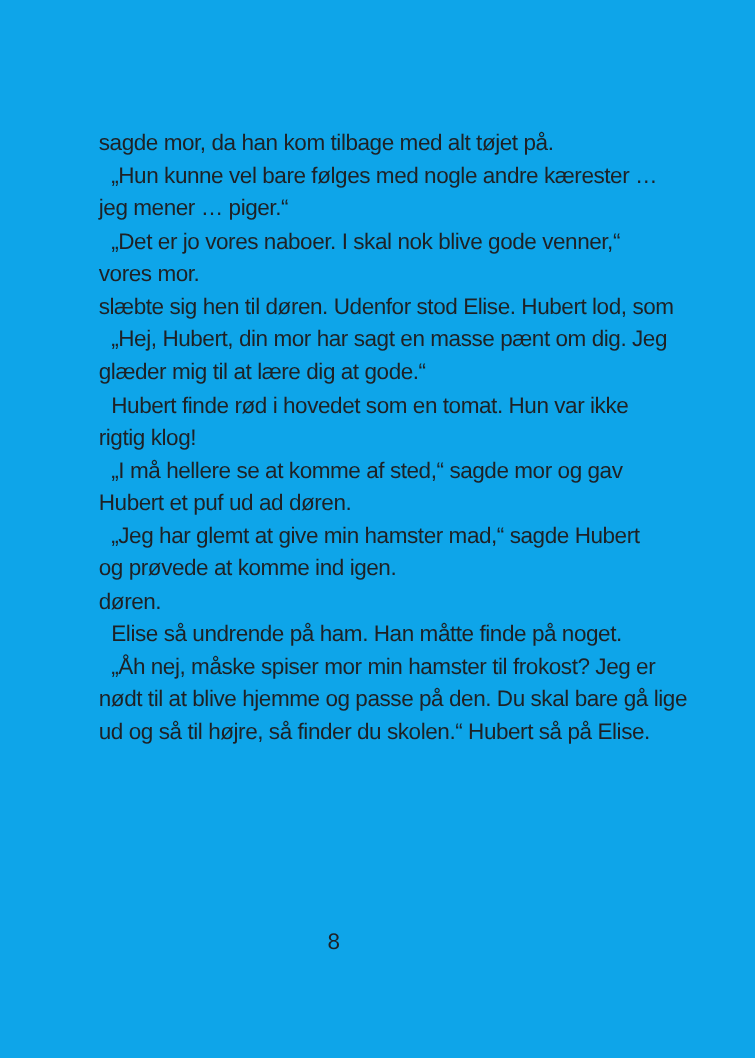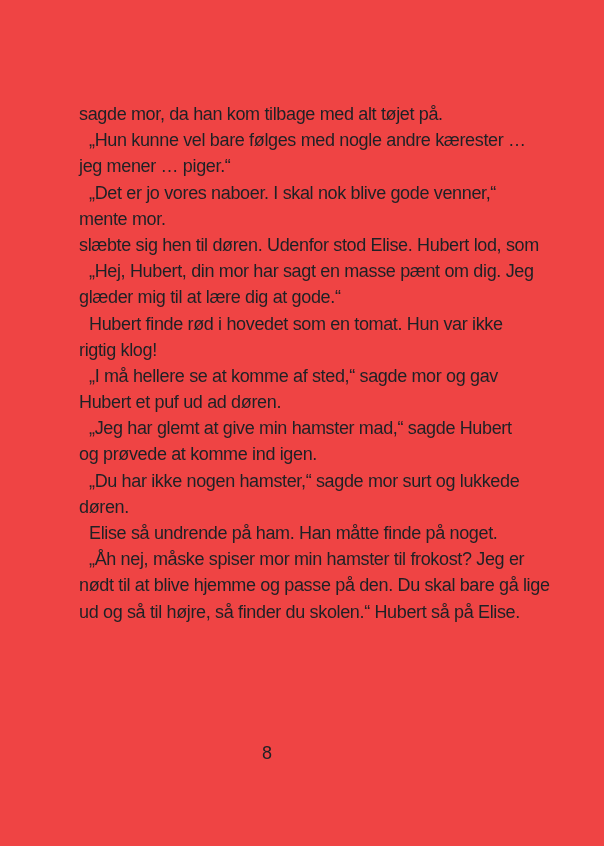--- a/index.html
+++ b/index.html
@@ -37,37 +37,36 @@
     top: 740px;
     width: 534px;
     text-align: center;
     font-size: 18px;
     line-height: 26.2px;
   }
 </style>
 </head>
 <body>
 
-<div class="page" style="background: #ef4444; color: rgb(30, 33, 37);">
+<div class="page" style="background: #0ea5e9; color: rgb(30, 33, 37);">
   <main class="text-block">
       <div class="line">sagde mor, da han kom tilbage med alt tøjet på.</div>
       <div class="line indent">„Hun kunne vel bare følges med nogle andre kærester …</div>
       <div class="line">jeg mener … piger.“</div>
       <div class="line indent">„Det er jo vores naboer. I skal nok blive gode venner,“</div>
-      <div class="line">mente mor.</div>
+      <div class="line">vores mor.</div>
       <div class="line">slæbte sig hen til døren. Udenfor stod Elise. Hubert lod, som</div>
       <div class="line indent">„Hej, Hubert, din mor har sagt en masse pænt om dig. Jeg</div>
       <div class="line">glæder mig til at lære dig at gode.“</div>
       <div class="line indent">Hubert finde rød i hovedet som en tomat. Hun var ikke</div>
       <div class="line">rigtig klog!</div>
       <div class="line indent">„I må hellere se at komme af sted,“ sagde mor og gav</div>
       <div class="line">Hubert et puf ud ad døren.</div>
       <div class="line indent">„Jeg har glemt at give min hamster mad,“ sagde Hubert</div>
       <div class="line">og prøvede at komme ind igen.</div>
-      <div class="line indent">„Du har ikke nogen hamster,“ sagde mor surt og lukkede</div>
       <div class="line">døren.</div>
       <div class="line indent">Elise så undrende på ham. Han måtte finde på noget.</div>
       <div class="line indent">„Åh nej, måske spiser mor min hamster til frokost? Jeg er</div>
       <div class="line">nødt til at blive hjemme og passe på den. Du skal bare gå lige</div>
       <div class="line">ud og så til højre, så finder du skolen.“ Hubert så på Elise.</div>
     </main>
   <div class="page-number">8</div>
 </div>
 
 </body></html>

